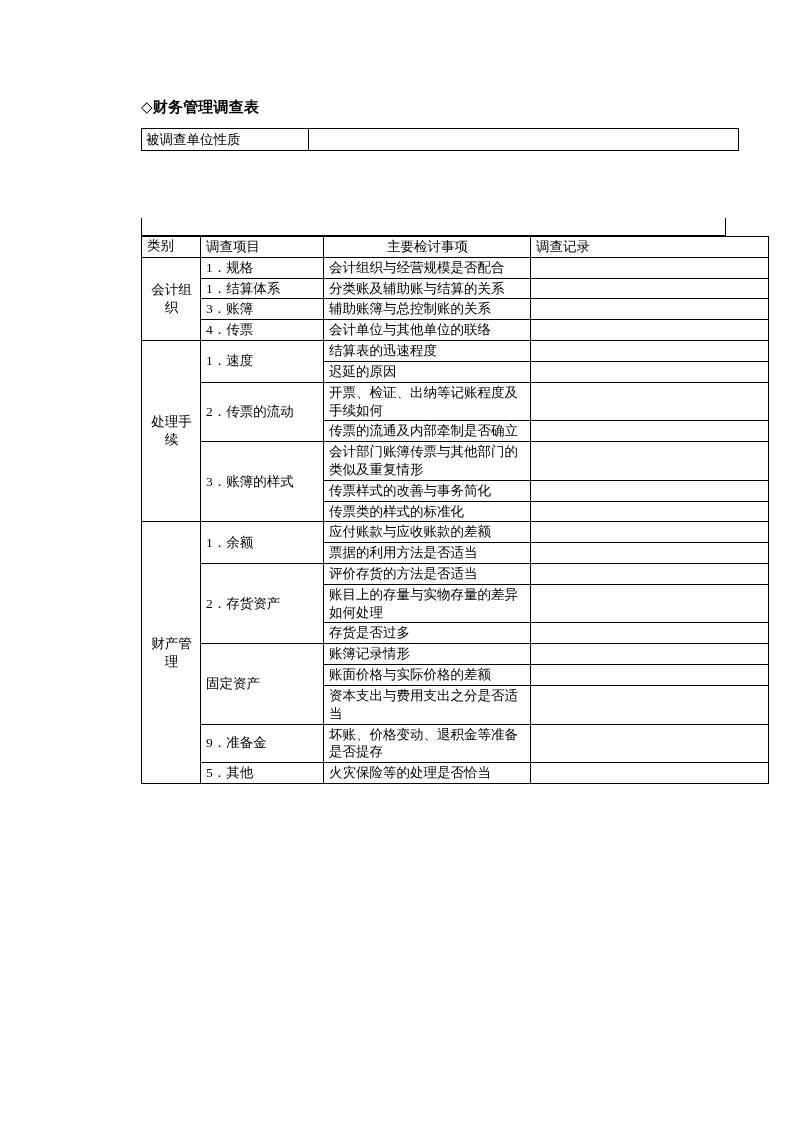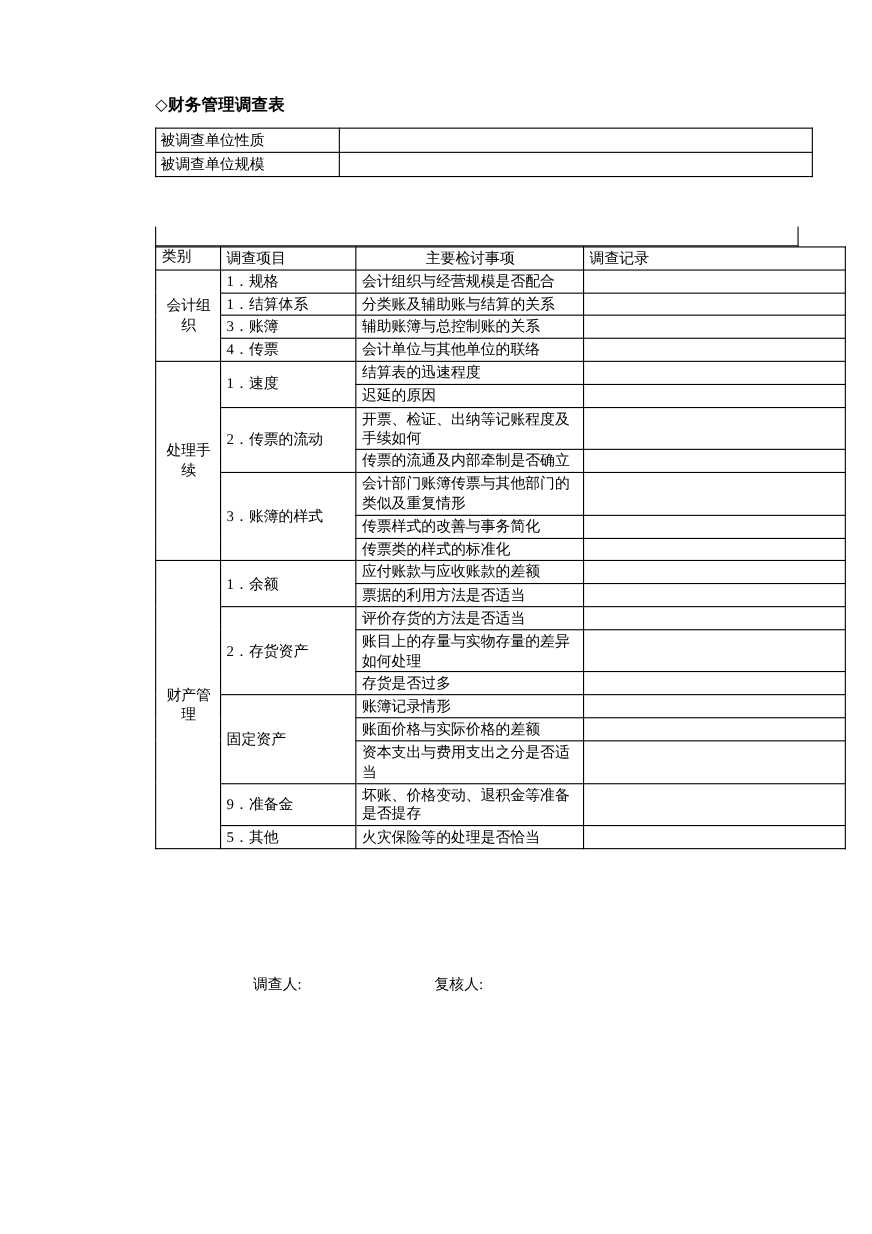--- a/index.html
+++ b/index.html
@@ -12,21 +12,21 @@
     width: 793px;
     height: 1122px;
     font-family: "Liberation Serif", "DejaVu Serif", serif;
     color: #000000;
     position: relative;
     overflow: hidden;
   }
   .page {
     position: absolute;
     left: 0;
-    top: 0;
+    top: 12px;
     width: 793px;
     height: 786px;
   }
   .doc-title {
     position: absolute;
     left: 141px;
     top: 86px;
     font-size: 15px;
     font-weight: bold;
     letter-spacing: 0.2px;
@@ -137,24 +137,20 @@
 <body>
 
 <div class="page">
 
   <div class="doc-title">◇财务管理调查表</div>
 
   <table class="info-table">
     <tbody>
         <tr>
           <td class="label">被调查单位性质</td>
-          <td class="value"></td>
-        </tr>
-        <tr>
-          <td class="label">被调查单位规模</td>
           <td class="value"></td>
         </tr>
       </tbody>
   </table>
 
   <div class="spacer-row"></div>
 
   <table class="survey-table">
     <thead>
       <tr>
@@ -260,18 +256,14 @@
           <td class="record-cell">&nbsp;</td>
         </tr>
         <tr>
           <td class="item-cell" rowspan="1">5．其他</td>
           <td class="point-cell">火灾保险等的处理是否恰当</td>
           <td class="record-cell">&nbsp;</td>
         </tr>
       </tbody>
   </table>
 
-  <div class="signature-line">
-    <span class="sig-surveyor">调查人:</span>
-    <span class="sig-reviewer">复核人:</span>
-  </div>
 
 </div>
 
 </body></html>

